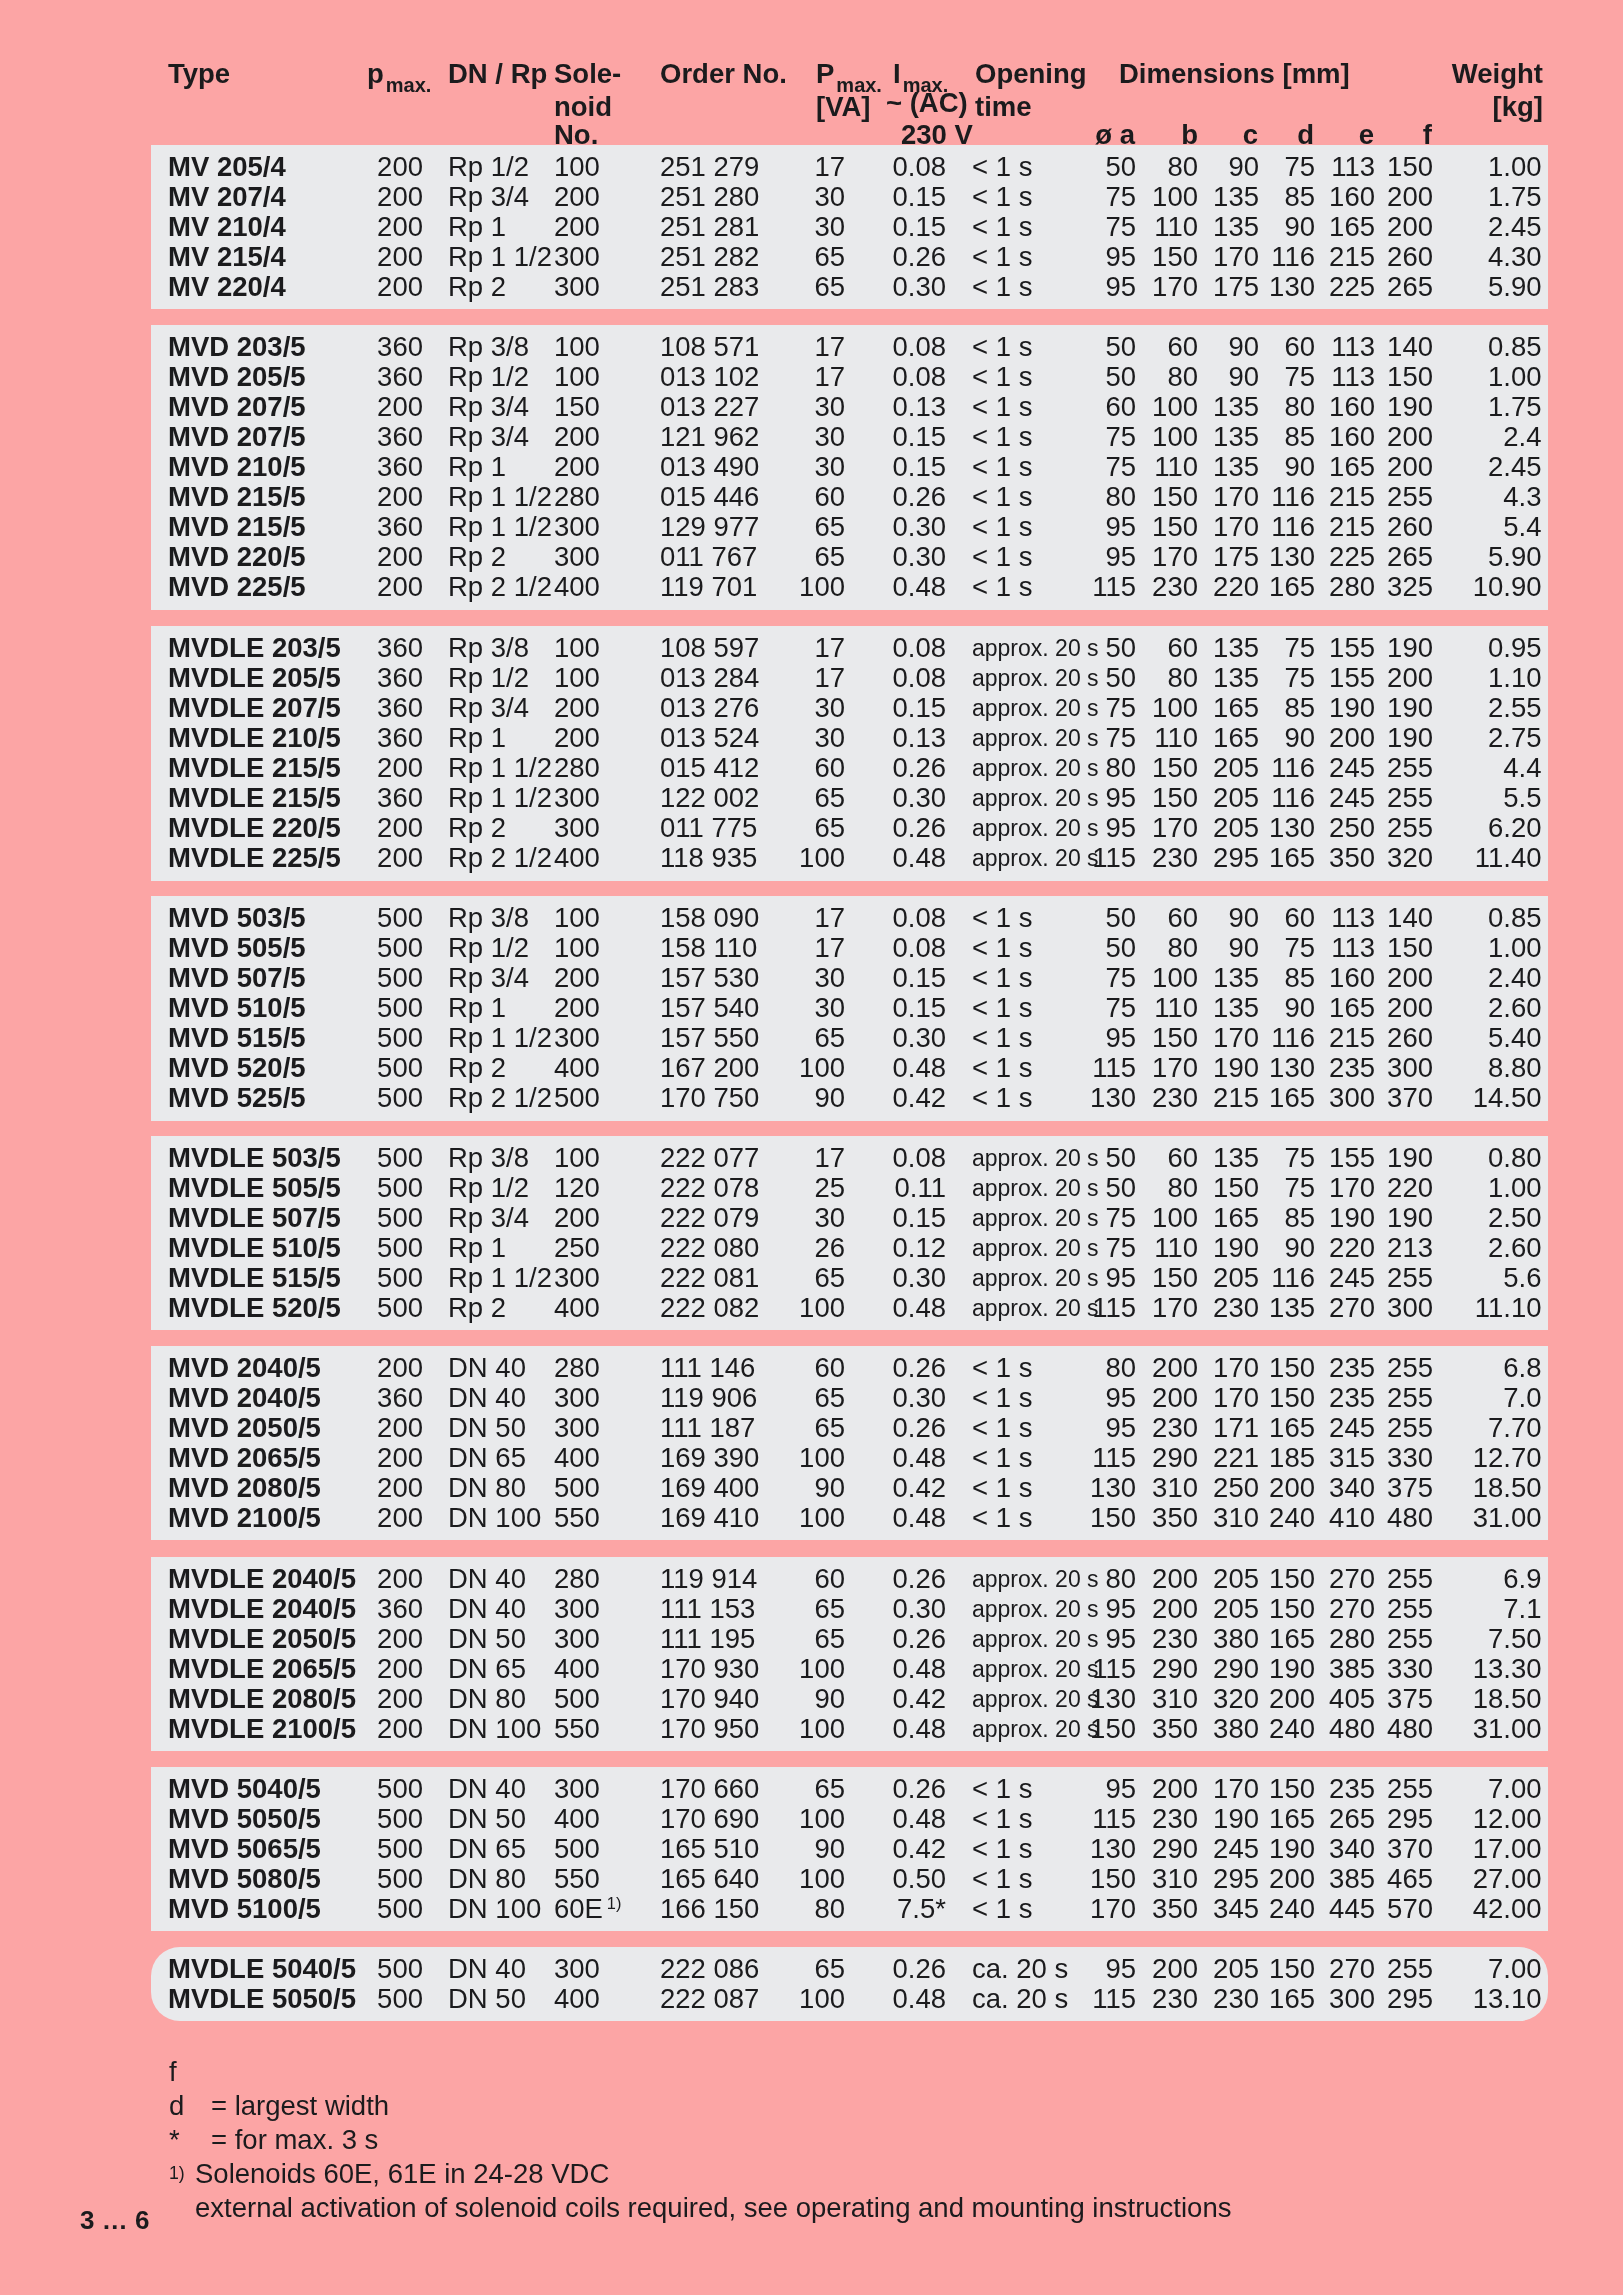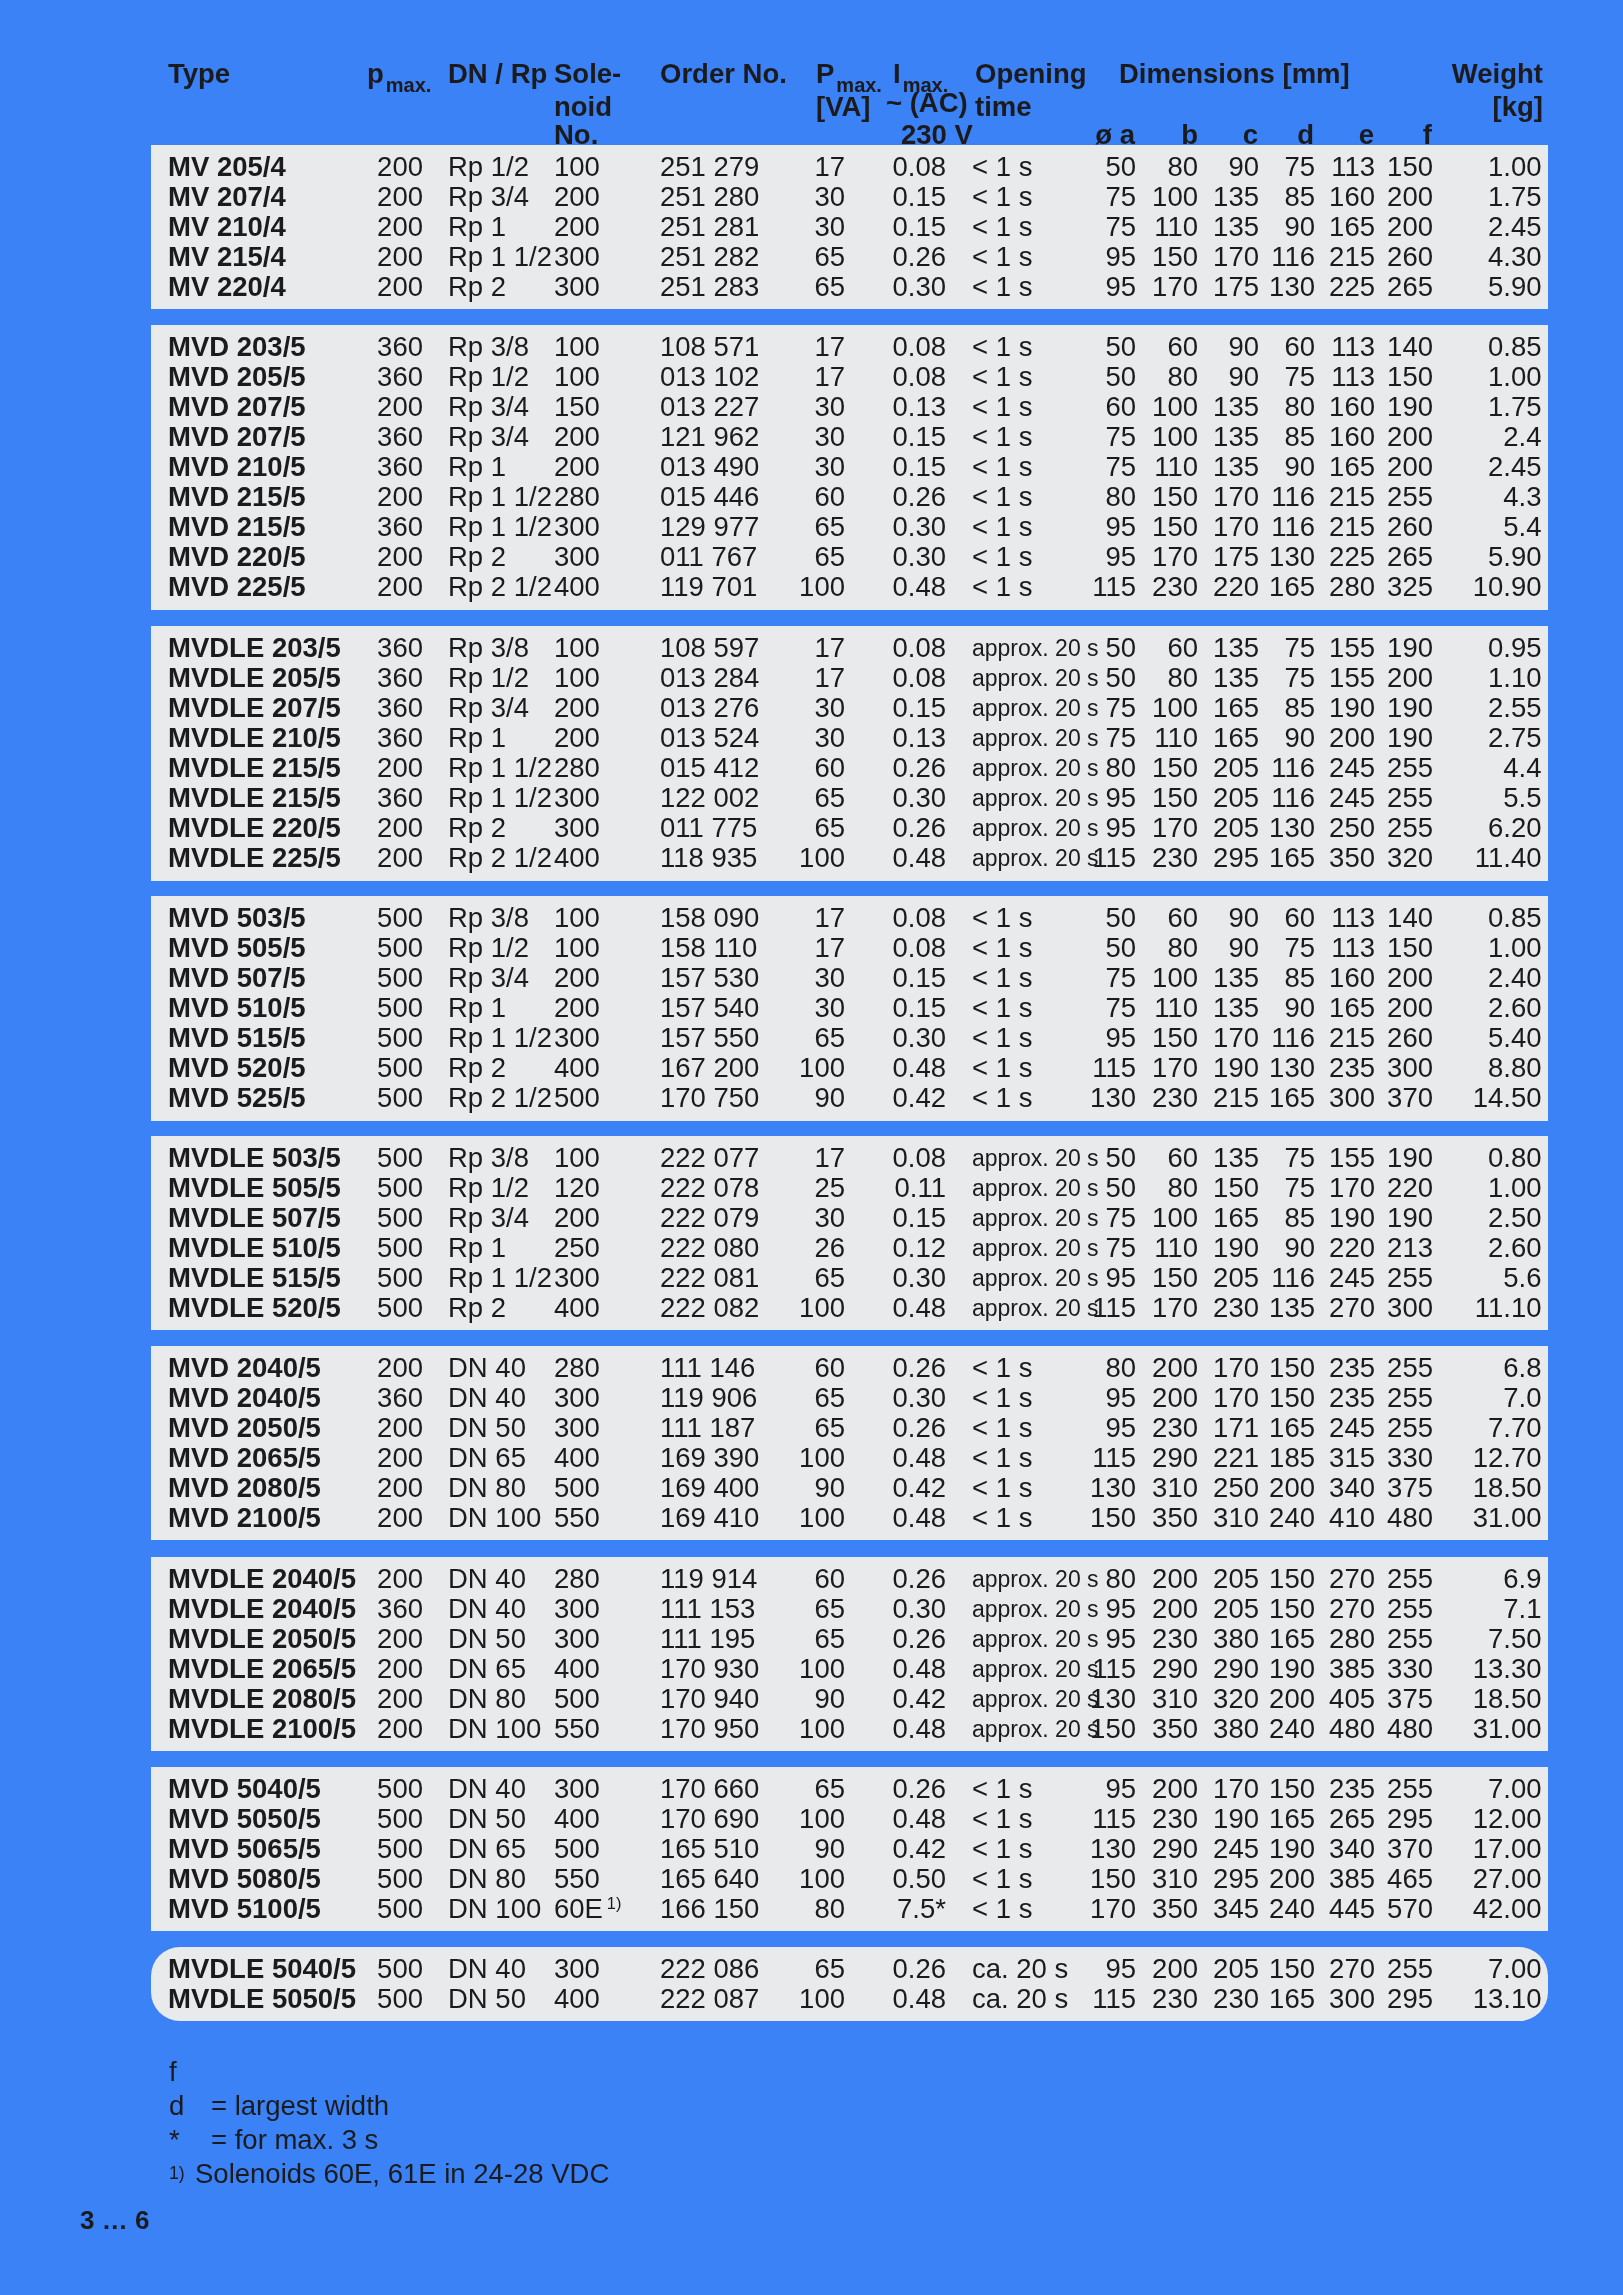--- a/index.html
+++ b/index.html
@@ -1,17 +1,17 @@
 <!DOCTYPE html>
 <html style="font-size:10.5px"><head>
 <meta charset="utf-8">
 <style>
   html,body{margin:0;padding:0;background:#ffffff;}
   body{width:1623px;height:2295px;font-family:"Liberation Sans","DejaVu Sans",sans-serif;color:#1b1b1d;}
-  .page{position:relative;width:1623px;height:2295px;background:#3b82f6;overflow:hidden;}
+  .page{position:relative;width:1623px;height:2295px;background:#fca5a5;overflow:hidden;}
 
   
   .hd{position:absolute;font-size:27.5px;font-weight:bold;white-space:nowrap;line-height:30px;}
   .sub{font-size:20px;position:relative;top:8.5px;margin-left:2px;}
   .hd-r{position:absolute;font-size:27.5px;font-weight:bold;white-space:nowrap;line-height:30px;text-align:right;}
 
   
   .band{position:absolute;left:151px;width:1397px;background:#e9eaec;}
   .row{position:relative;height:30px;}
   .c{position:absolute;top:0;line-height:30px;font-size:27.5px;white-space:nowrap;}
@@ -1028,17 +1028,20 @@
     <span class="fn-text">= largest width</span>
   </div>
   <div class="fn" style="top:2123px">
     <span class="fn-marker">*</span>
     <span class="fn-text">= for max. 3 s</span>
   </div>
   <div class="fn" style="top:2157px">
     <span class="fn-marker fn-sup">1)</span>
     <span class="fn-cont">Solenoids 60E, 61E in 24-28 VDC</span>
   </div>
+  <div class="fn" style="top:2191px">
+    <span class="fn-cont">external activation of solenoid coils required, see operating and mounting instructions</span>
+  </div>
 
   <div class="pageref">3 … 6</div>
 
 </div>
 
 
 </body></html>

